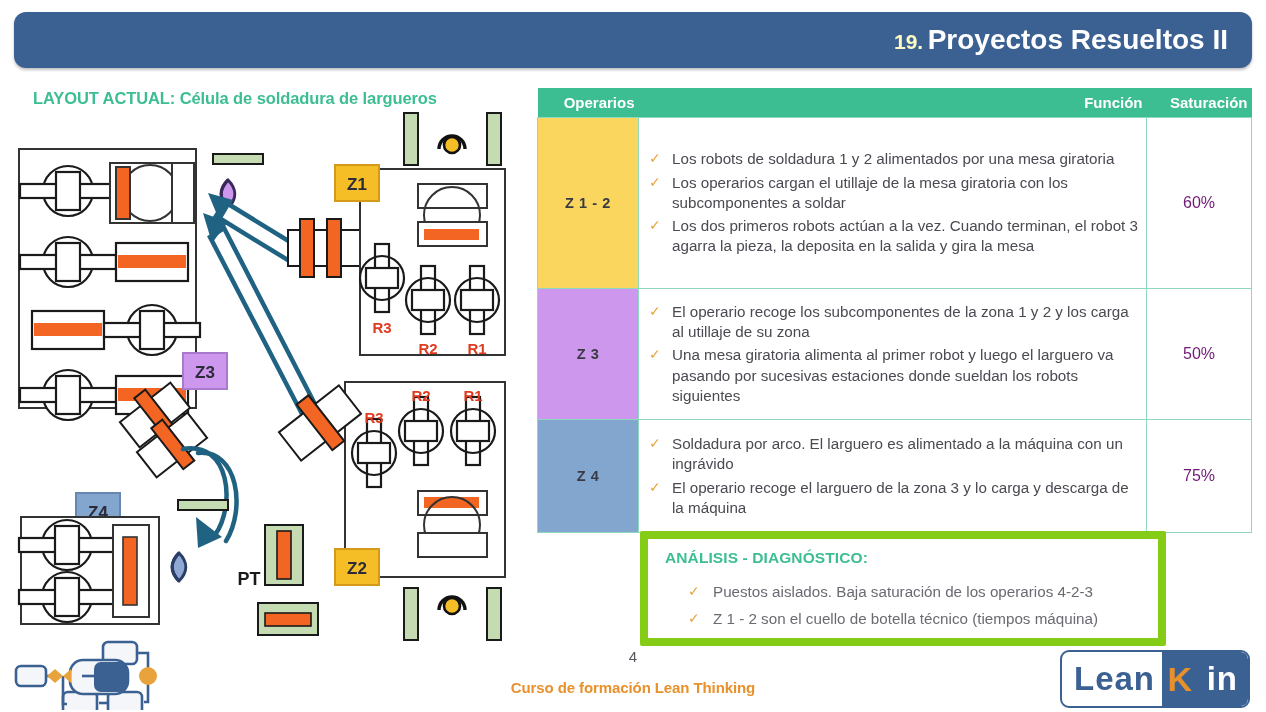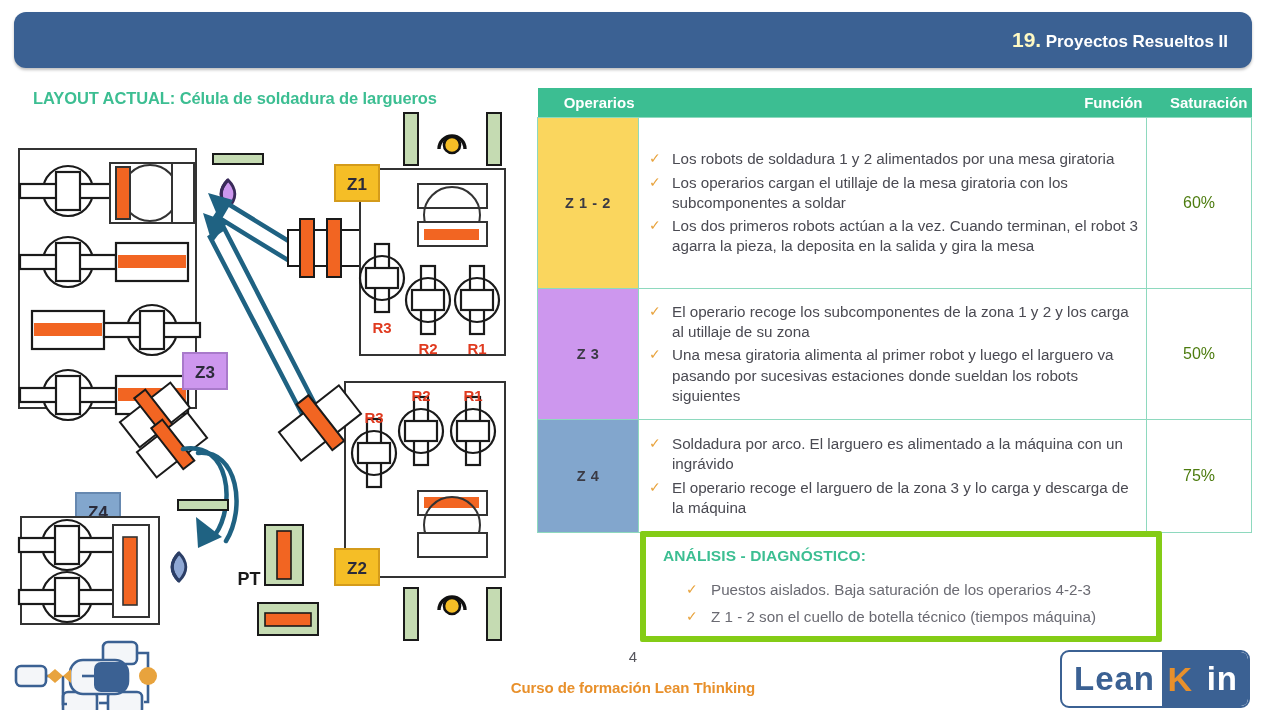--- a/index.html
+++ b/index.html
@@ -24,21 +24,21 @@
     color:#E8A33D;font-size:30px;font-weight:bold;letter-spacing:-.3px;
   }
   .hdr-title{
     color:#ffffff;font-size:30px;font-weight:bold;letter-spacing:-.2px;
   }
   .hdr-right{
     position:absolute;right:24px;top:50%;transform:translateY(-50%);
     white-space:nowrap;
   }
   .hdr-rnum{color:#fef9c3;font-size:21px;font-weight:bold;}
-  .hdr-rtxt{color:#ffffff;font-size:17px;font-weight:bold;}
+  .hdr-rtxt{color:#ffffff;font-size:28px;font-weight:bold;}
 
   
   .layout-title{
     position:absolute;left:33px;top:89px;
     color:#3CBE92;font-size:16.5px;font-weight:bold;
     letter-spacing:-.1px;
   }
   #layout-svg{position:absolute;left:0px;top:105px;}
 
   
@@ -54,36 +54,36 @@
     border:1px solid #8ED9BE;vertical-align:middle;
   }
   .col-op{width:101px;}
   .col-fn{width:508px;}
   .col-sat{width:105px;}
   .cell-op{
     text-align:center;font-size:14.5px;font-weight:bold;color:#3a3a44;
     letter-spacing:.6px;
   }
   .cell-sat{
-    text-align:center;font-size:16px;color:#4d7c0f;
+    text-align:center;font-size:16px;color:#701a75;
   }
   .cell-fn{padding:9px 8px 9px 6px;}
   .fn-list{list-style:none;margin:0;padding:0;}
   .fn-list li{
     position:relative;padding-left:27px;margin:3px 0;
     font-size:15.2px;line-height:1.33;color:#4a4a52;
   }
   .fn-list li .ck{
     position:absolute;left:4px;top:0px;color:#E8A33D;font-size:14px;
   }
 
   
   .an-box{
     position:absolute;left:640px;top:531px;width:510px;height:99px;
-    border:6px solid #84cc16;background:#ffffff;border-radius:2px;
+    border:8px solid #84cc16;background:#ffffff;border-radius:2px;
   }
   .an-title{
     position:absolute;left:17px;top:10px;
     color:#3CBE92;font-size:15.5px;font-weight:bold;letter-spacing:.1px;
   }
   .an-list{list-style:none;margin:0;padding:0;position:absolute;left:38px;top:36px;right:6px;}
   .an-list li{
     position:relative;padding-left:27px;margin:7px 0;
     font-size:15.2px;color:#6a6a72;line-height:1.3;
   }

